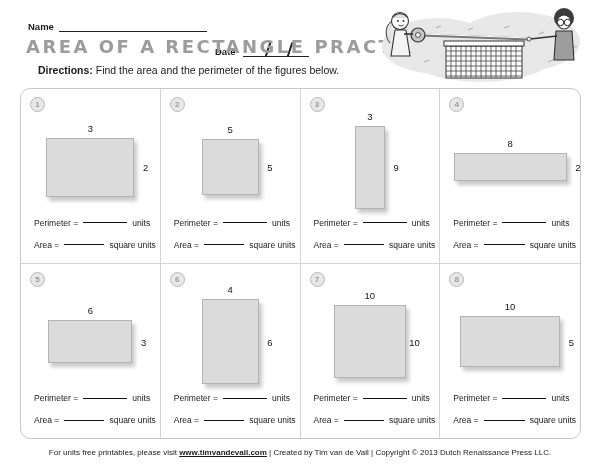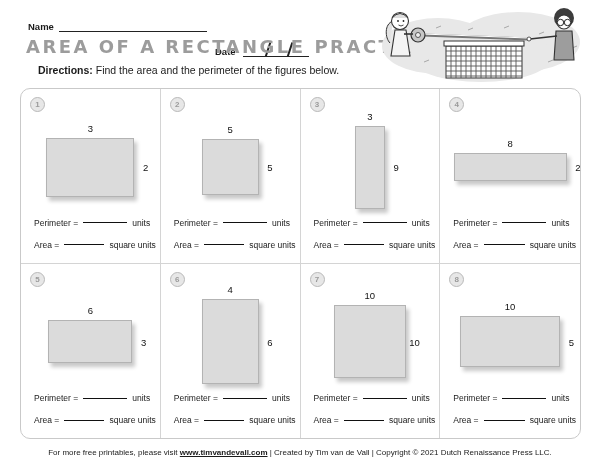--- a/index.html
+++ b/index.html
@@ -295,16 +295,16 @@
             <span>Area =</span>
             <span class="blank"></span>
             <span>square units</span>
           </div>
       </div>
     </div>
 
   </div>
 
   <div class="footer">
-    <span>For more free printables, please visit </span><b>www.timvandevall.com</b><span> | Created by Tim van de Vall | Copyright © 2021 Dutch Renaissance Press LLC.</span>
+    <span>For units free printables, please visit </span><b>www.timvandevall.com</b><span> | Created by Tim van de Vall | Copyright © 2013 Dutch Renaissance Press LLC.</span>
   </div>
 
 </div>
 
 </body></html>

